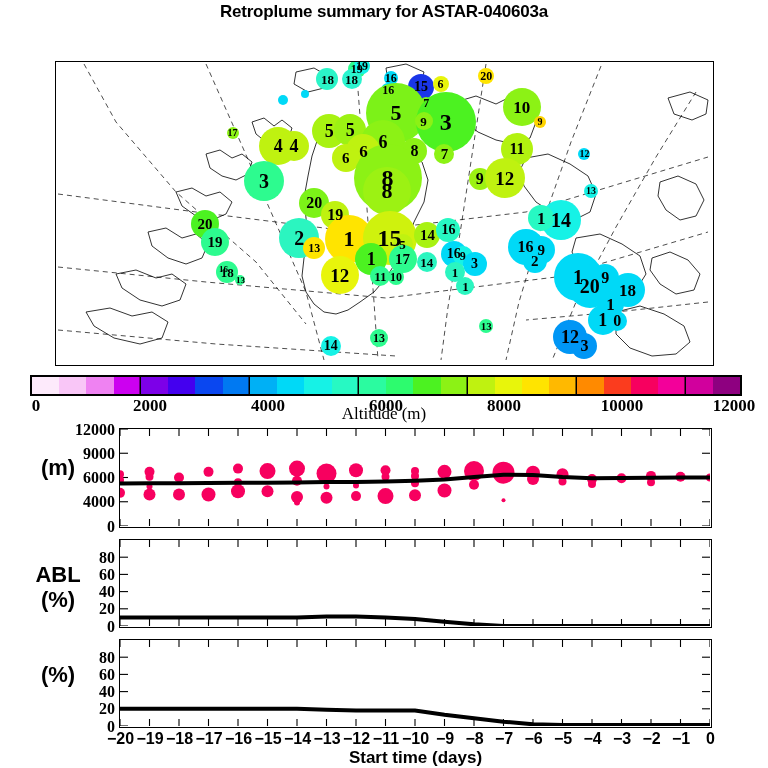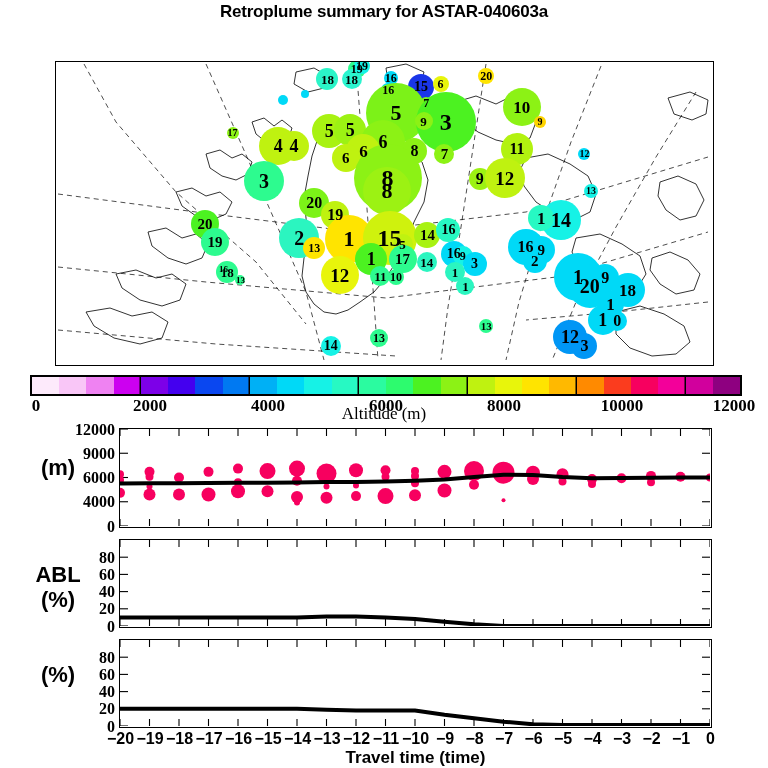--- a/index.html
+++ b/index.html
@@ -584,13 +584,13 @@
     <div class="xlab" style="left: 474.5px; top: 730px;">−8</div>
     <div class="xlab" style="left: 504px; top: 730px;">−7</div>
     <div class="xlab" style="left: 533.5px; top: 730px;">−6</div>
     <div class="xlab" style="left: 563px; top: 730px;">−5</div>
     <div class="xlab" style="left: 592.5px; top: 730px;">−4</div>
     <div class="xlab" style="left: 622px; top: 730px;">−3</div>
     <div class="xlab" style="left: 651.5px; top: 730px;">−2</div>
     <div class="xlab" style="left: 681px; top: 730px;">−1</div>
     <div class="xlab" style="left: 710.5px; top: 730px;">0</div>
   </div>
-<div id="xaxis-title">Travel time (time)</div>
+<div id="xaxis-title">Start time (days)</div>
 
 </body></html>

